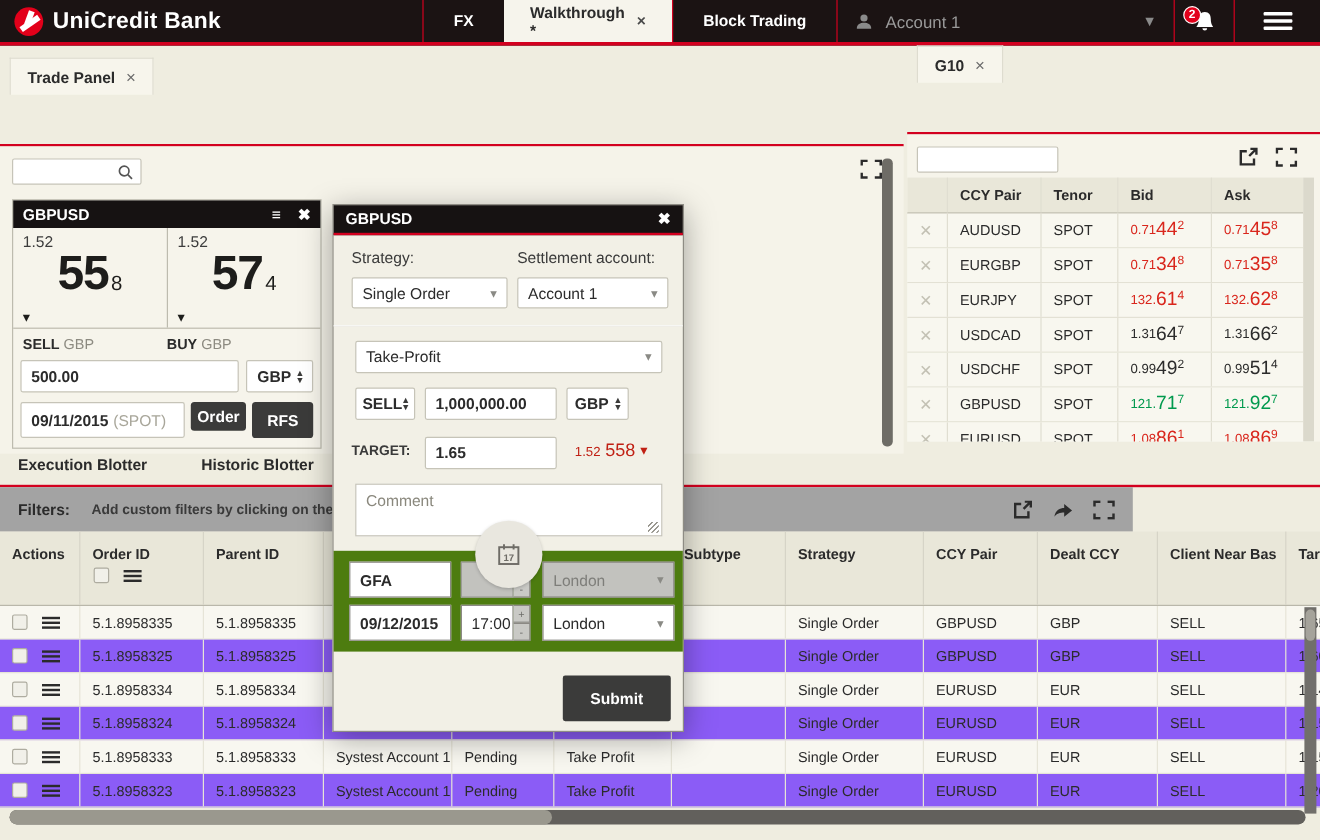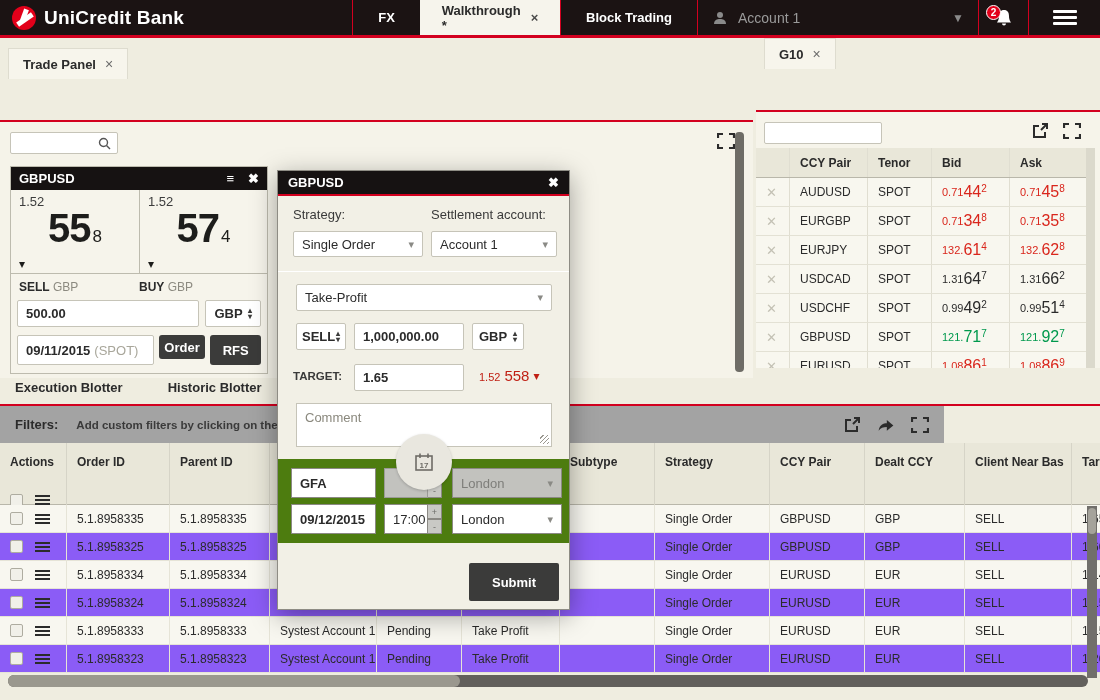--- a/index.html
+++ b/index.html
@@ -89,21 +89,21 @@
   .blotter { position:absolute; top:378px; left:0; width:1100px; height:322px; }
   .b-tabs { position:absolute; top:2px; left:15px; display:flex; gap:45px; font-size:13px; font-weight:bold; }
   .b-redline { top:26px; left:0; width:1100px; }
   .filters { position:absolute; top:28px; left:0; width:944px; height:37px; background:#a3a3a3; display:flex; align-items:center; padding:0 15px; font-size:12px; }
   .filters .f-label { font-weight:bold; margin-right:18px; font-size:13px; }
   .filters .f-hint { font-weight:bold; font-size:11.5px; color:#3a3a3a; }
   .f-icons { margin-left:auto; display:flex; gap:16px; }
   .grid { display:grid; grid-template-columns:67px 103px 100px 107px 85px 98px 95px 115px 95px 100px 107px 60px; }
   .b-head { position:absolute; top:65px; left:0; width:1100px; height:62px; background:#e9e7d9; border-bottom:1px solid #b9b7aa; font-size:12px; font-weight:bold; }
   .b-head .hc { border-right:1px solid #d6d4c7; padding:12px 0 0 10px; }
-  .actions-head { display:flex; flex-direction:column; gap:24px; }
+  .actions-head { display:flex; flex-direction:row; gap:24px; }
   .act-controls { display:flex; align-items:center; gap:12px; }
   .checkbox { width:13px; height:13px; border:1px solid #aeaca0; border-radius:2px; background:#f1f0e9; }
   .rowburger div { width:15px; height:2px; background:#2b2b2b; margin:2px 0; }
   .b-rows { position:absolute; top:127px; left:0; width:1100px; }
   .b-row { height:28px; font-size:12px; background:#f8f7f0; border-bottom:1px solid #e6e4d7; }
   .b-row.alt { background:#8b5cf6; }
   .b-row .bc { display:flex; align-items:center; padding-left:10px; overflow:hidden; white-space:nowrap; border-right:1px solid #e6e4d7; }
   .b-row .bc-act { gap:12px; }
   .hscroll-track { position:absolute; top:297px; left:8px; width:1080px; height:12px; background:#62605c; border-radius:6px; }
   .hscroll-thumb { position:absolute; top:0; left:0; width:452px; height:12px; background:#9a988e; border-radius:6px; }

